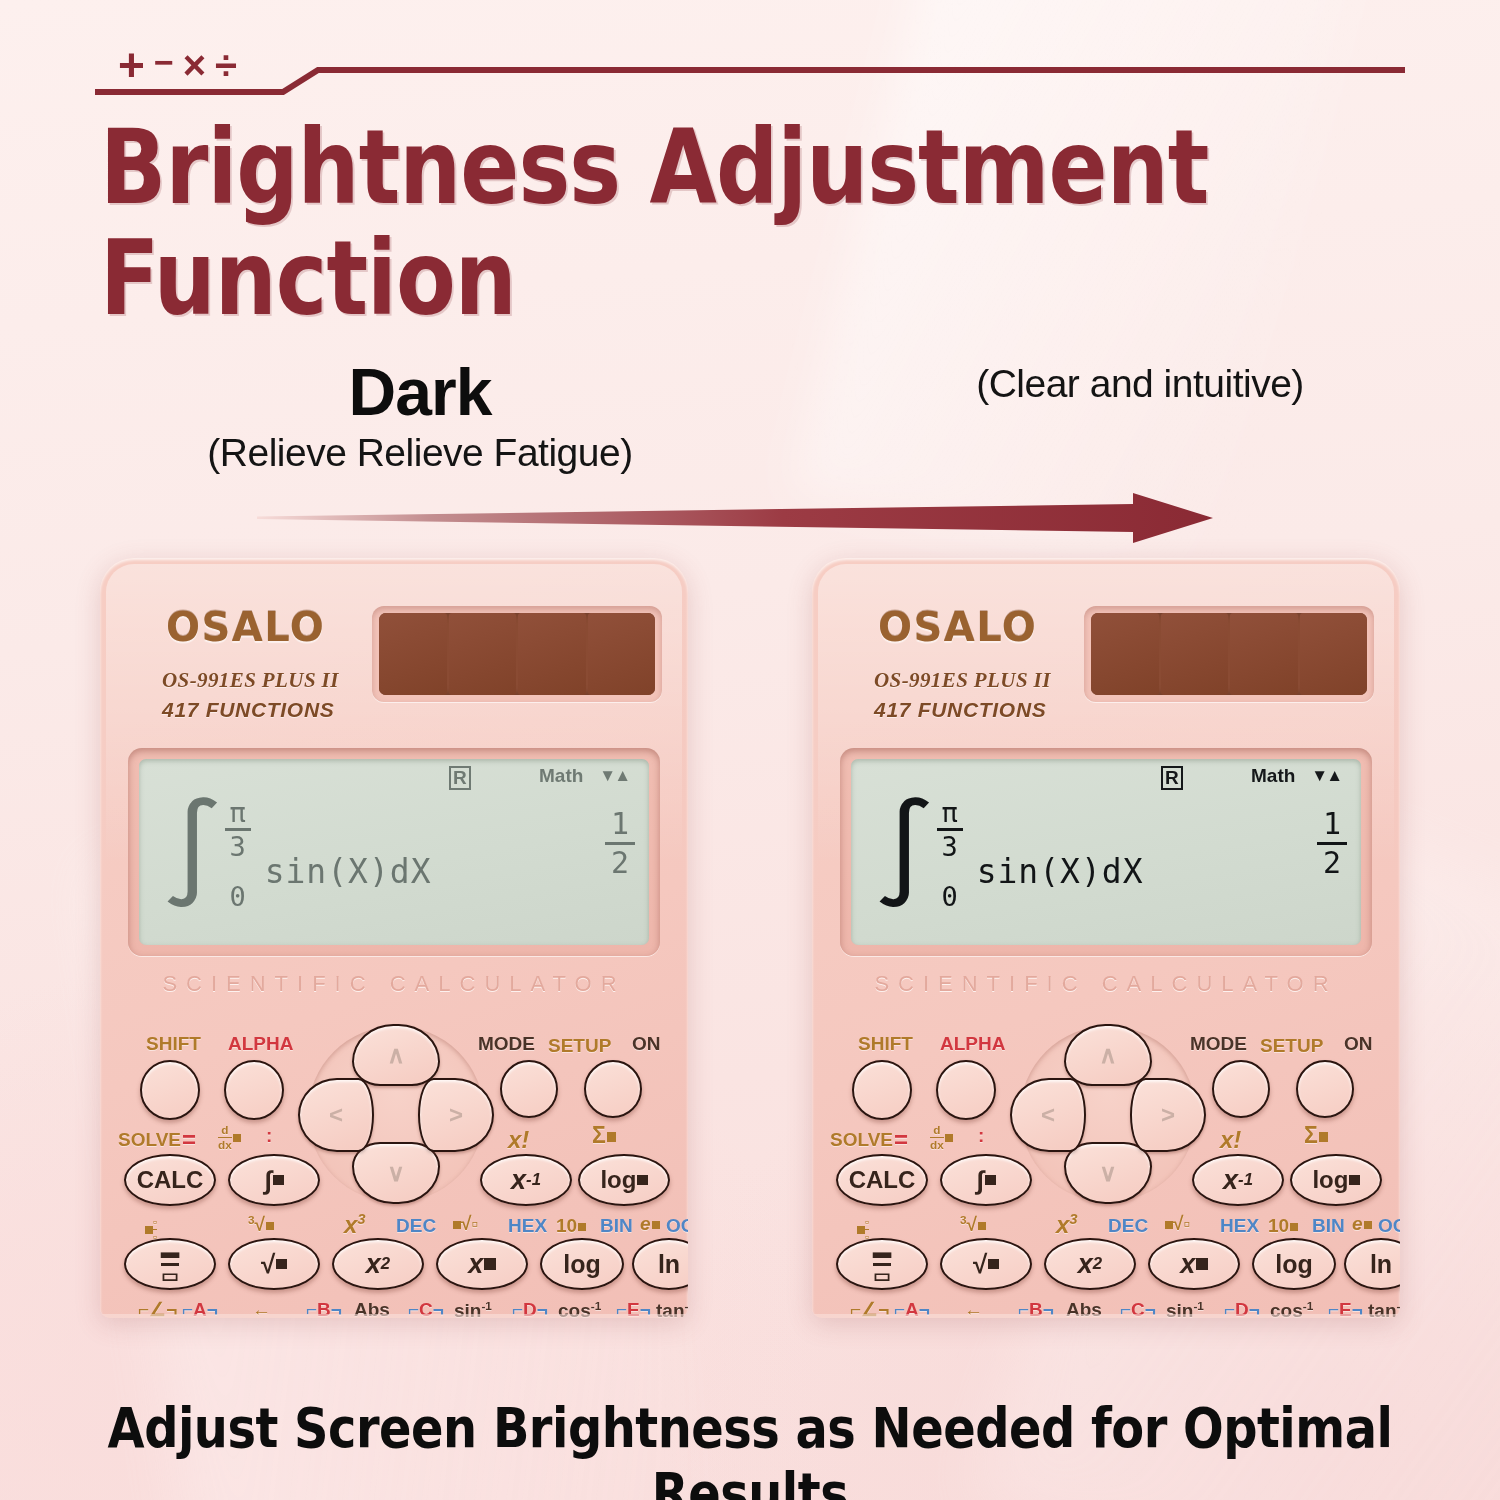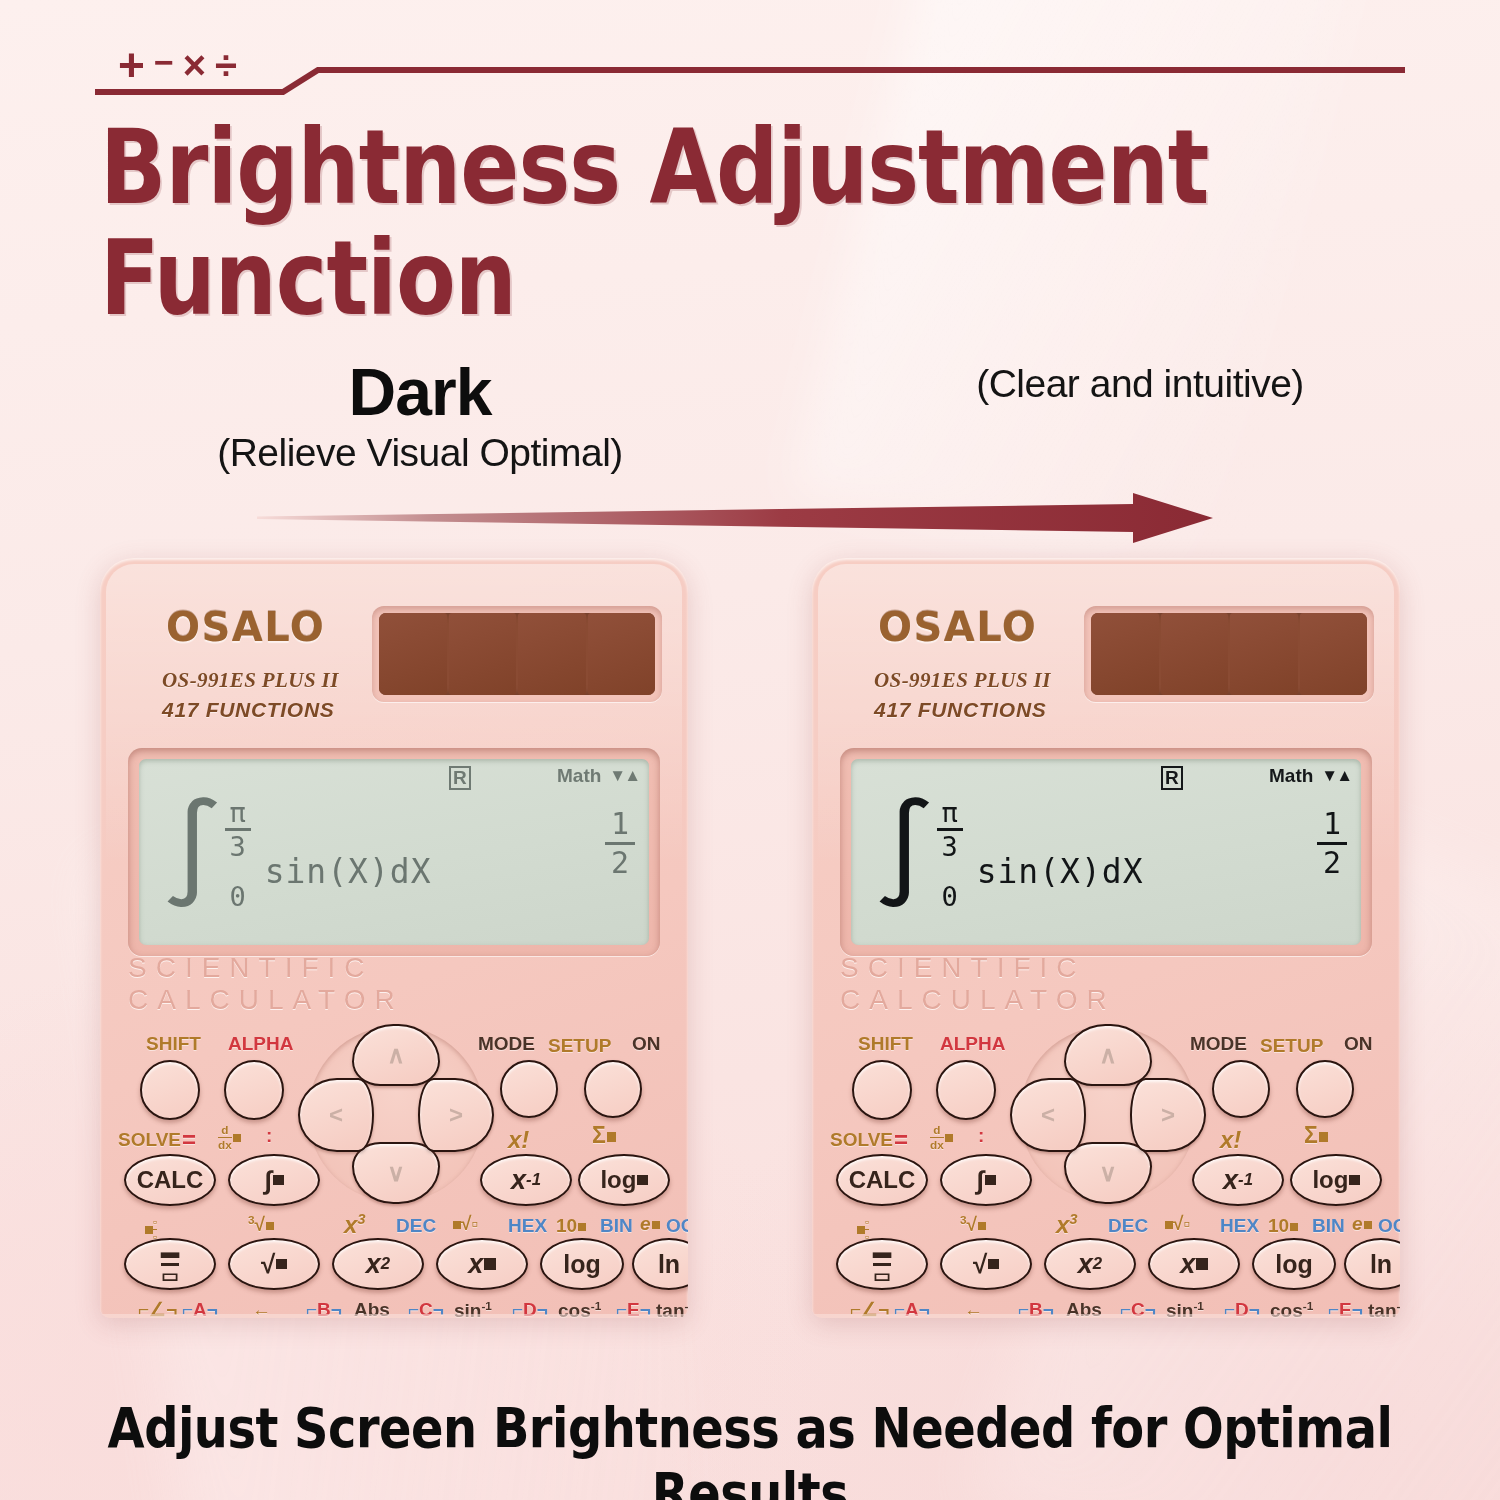--- a/index.html
+++ b/index.html
@@ -125,21 +125,21 @@
     position:relative; width:100%; height:100%; border-radius:7px;
     background:linear-gradient(170deg,#d8e0d6 0%,#d2dbd0 55%,#cdd6cb 100%);
     box-shadow:inset 0 2px 5px rgba(90,110,90,.35);
     overflow:hidden;
   }
   .lcd .ind{
     position:absolute; top:7px; font-size:19px; font-weight:bold;
     font-family:"Liberation Sans",sans-serif; line-height:1;
   }
   .ind-r{ left:310px; border:2px solid currentColor; padding:0 2px 1px; font-size:15px; }
-  .ind-math{ right:10px; display:flex; align-items:center; gap:8px; }
+  .ind-math{ right:20px; display:flex; align-items:center; gap:16px; }
   .ind-math .tri{ font-size:17px; letter-spacing:-2px; }
 
   .lcd-expr{
     position:absolute; left:22px; top:40px; display:flex; align-items:center;
     font-family:"DejaVu Sans Mono","Liberation Mono",monospace;
   }
   .intsym{ font-size:104px; line-height:.78; font-weight:normal; position:relative; top:-2px;}
   .limits{ display:flex; flex-direction:column; align-items:center; margin-left:1px; }
   .limits .up{ font-size:27px; line-height:1; }
   .limits .bar{ width:26px; height:3px; background:currentColor; margin:2px 0; }
@@ -158,21 +158,21 @@
 
   
   .lcd.dark-mode{ color:#6f7a73; }
   .lcd.dark-mode .lcd-expr,.lcd.dark-mode .lcd-result{ color:#6b7670; }
   .lcd.bright-mode{ color:#15181a; }
   .lcd.bright-mode .lcd-expr,.lcd.bright-mode .lcd-result{ color:#121517; }
 
   .sci-label{
     position:absolute; left:28px; top:404px; width:532px; height:44px;
     display:flex; align-items:center; justify-content:center;
-    font-size:28px; letter-spacing:9px; font-weight:normal;
+    font-size:22px; letter-spacing:9px; font-weight:normal;
     color:#e3a99d;
     text-shadow:0 1px 0 rgba(255,255,255,.75);
     border-radius:0 0 14px 14px;
   }
 
   
   .keys{ position:absolute; left:0; top:476px; width:100%; height:310px; }
 
   .klabel{
     position:absolute; font-size:19px; font-weight:bold;
@@ -252,21 +252,21 @@
   <span class="op-plus">+</span>
   <span class="op-minus">−</span>
   <span class="op-times">×</span>
   <span class="op-div">÷</span>
 </div>
 
 <div class="title">Brightness Adjustment Function</div>
 
 <div class="col-label" id="lbl-dark">
   <div class="big">Dark</div>
-  <div class="sub">(Relieve Visual Optimal)</div>
+  <div class="sub">(Relieve Relieve Fatigue)</div>
 </div>
 <div class="col-label" id="lbl-bright">
   <div class="sub">(Clear and intuitive)</div>
 </div>
 
 <div class="arrow-wrap">
   <svg width="960" height="52" viewBox="0 0 960 52">
     <defs>
       <linearGradient id="agrad" x1="0" y1="0" x2="1" y2="0">
         <stop offset="0%" stop-color="#f7dcd9"></stop>

